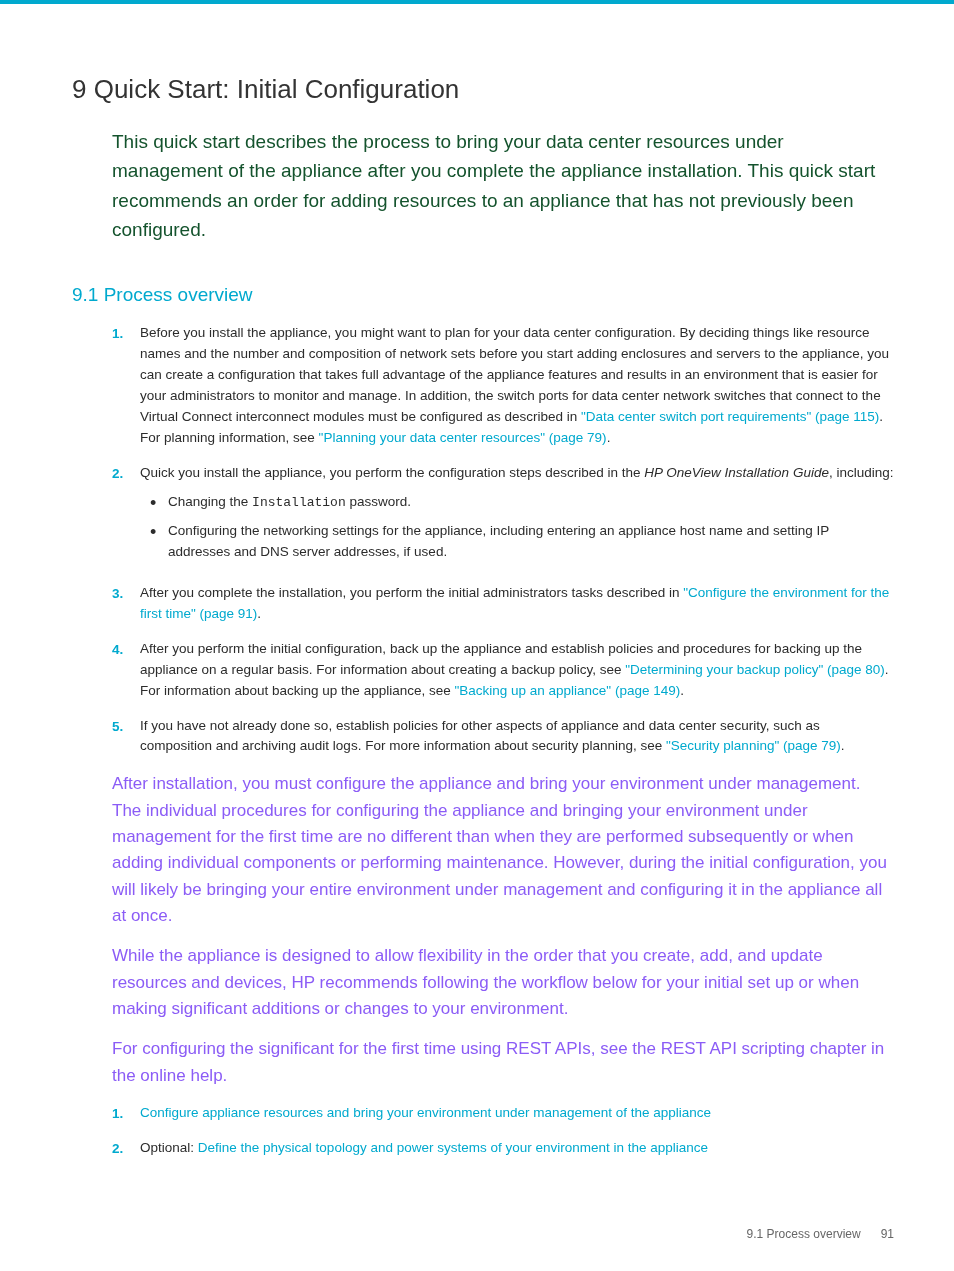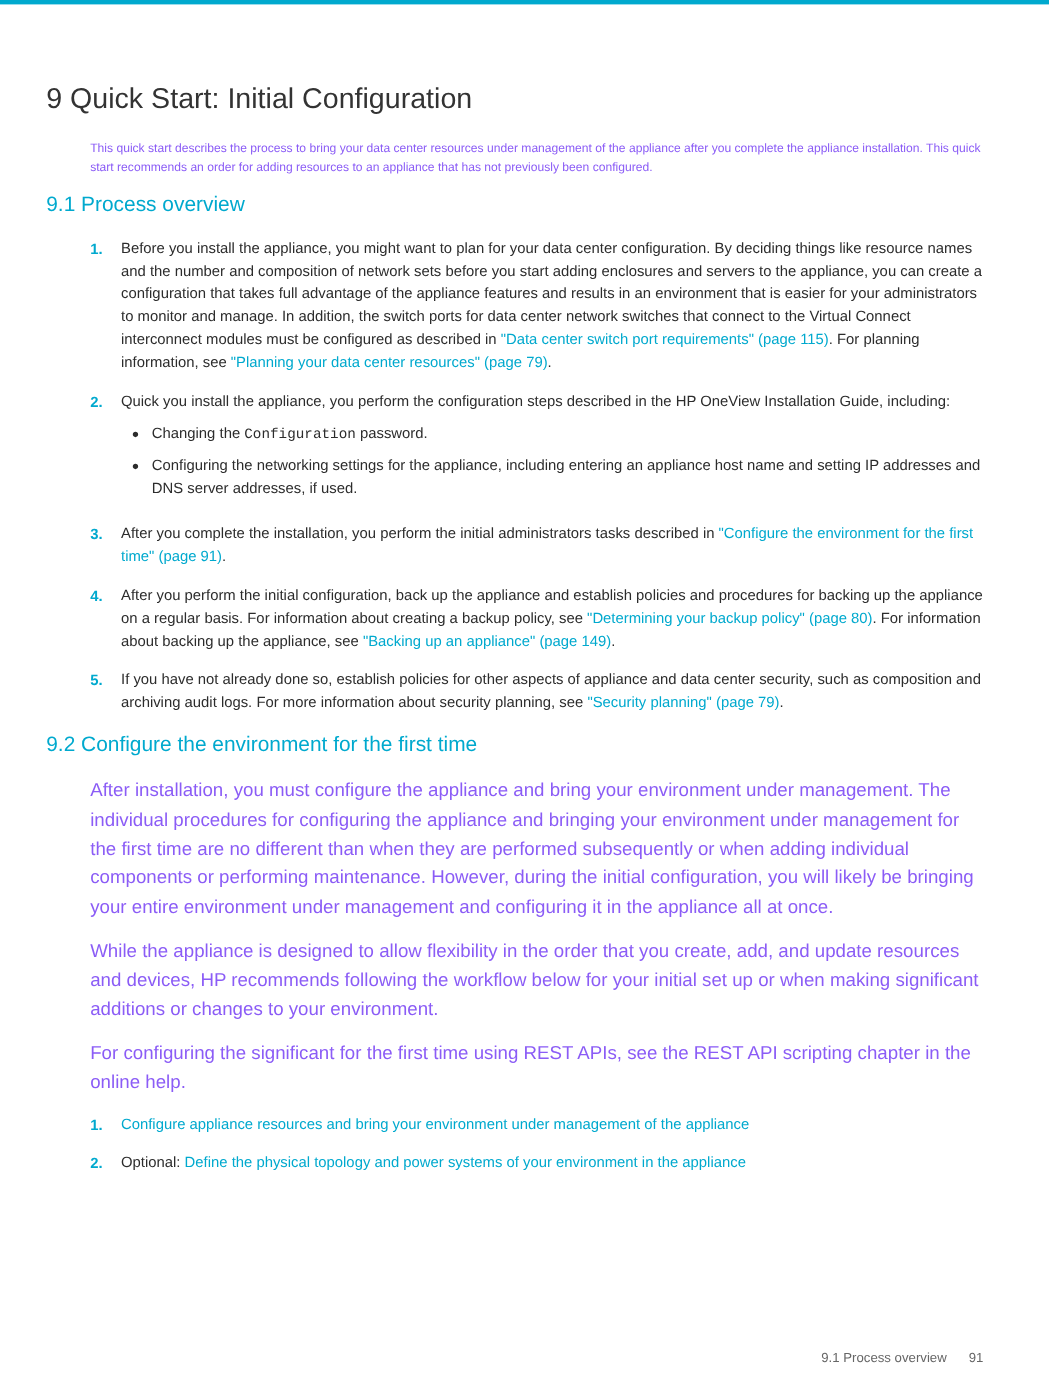--- a/index.html
+++ b/index.html
@@ -13,21 +13,21 @@
       font-family: Arial, Helvetica, sans-serif;
       font-size: 13.5px;
       color: #2c2c2c;
       line-height: 1.5;
     }
 
     .page {
       width: 954px;
       min-height: 1271px;
       background: #ffffff;
-      padding: 40px 60px 60px 42px;
+      padding: 40px 60px 60px 72px;
       position: relative;
     }
 
     .top-border {
       position: absolute;
       top: 0;
       left: 0;
       right: 0;
       height: 4px;
       background: #00a9ce;
@@ -37,23 +37,23 @@
       font-size: 26px;
       font-weight: normal;
       color: #333333;
       margin-bottom: 18px;
       margin-top: 30px;
       border-bottom: none;
     }
 
     .intro-text {
       margin-left: 40px;
-      margin-bottom: 12px;
-      color: #8b5cf6;
-      font-size: 11px;
+      margin-bottom: 36px;
+      color: #14532d;
+      font-size: 19px;
       line-height: 1.55;
     }
 
     .section-title {
       font-size: 19px;
       font-weight: normal;
       color: #00a9ce;
       margin-bottom: 14px;
       margin-top: 10px;
     }
@@ -85,20 +85,21 @@
       line-height: 1.55;
       color: #2c2c2c;
     }
 
     .link {
       color: #00a9ce;
       text-decoration: none;
     }
 
     .italic {
+      font-style: italic;
     }
 
     .code {
       font-family: 'Courier New', Courier, monospace;
       font-size: 13px;
     }
 
     .bullet-list {
       list-style: none;
       margin-top: 8px;
@@ -164,21 +165,21 @@
       </div>
     </li>
 
     <li>
       <span class="item-number">2.</span>
       <div class="item-content">
         <span>Quick you install the appliance, you perform the configuration steps described in the </span><span class="italic">HP OneView Installation Guide</span><span>, including:</span>
         <ul class="bullet-list">
           <li>
             <span class="bullet-dot">•</span>
-            <span>Changing the <span class="code">Configuration</span> password.</span>
+            <span>Changing the <span class="code">Installation</span> password.</span>
           </li>
           <li>
             <span class="bullet-dot">•</span>
             <span>Configuring the networking settings for the appliance, including entering an appliance host name and setting IP addresses and DNS server addresses, if used.</span>
           </li>
         </ul>
       </div>
     </li>
 
     <li>
@@ -197,21 +198,20 @@
 
     <li>
       <span class="item-number">5.</span>
       <div class="item-content">
         <span>If you have not already done so, establish policies for other aspects of appliance and data center security, such as composition and archiving audit logs. For more information about security planning, see </span><a class="link">"Security planning" (page 79)</a><span>.</span>
       </div>
     </li>
 
   </ol>
 
-  <h2 class="section-title">9.2 Configure the environment for the first time</h2>
 
   <p class="section-2-intro">After installation, you must configure the appliance and bring your environment under management. The individual procedures for configuring the appliance and bringing your environment under management for the first time are no different than when they are performed subsequently or when adding individual components or performing maintenance. However, during the initial configuration, you will likely be bringing your entire environment under management and configuring it in the appliance all at once.</p>
 
   <p class="section-2-intro">While the appliance is designed to allow flexibility in the order that you create, add, and update resources and devices, HP recommends following the workflow below for your initial set up or when making significant additions or changes to your environment.</p>
 
   <p class="section-2-intro">For configuring the significant for the first time using REST APIs, see the REST API scripting chapter in the online help.</p>
 
   <ol class="numbered-list">
     <li>
       <span class="item-number">1.</span>

